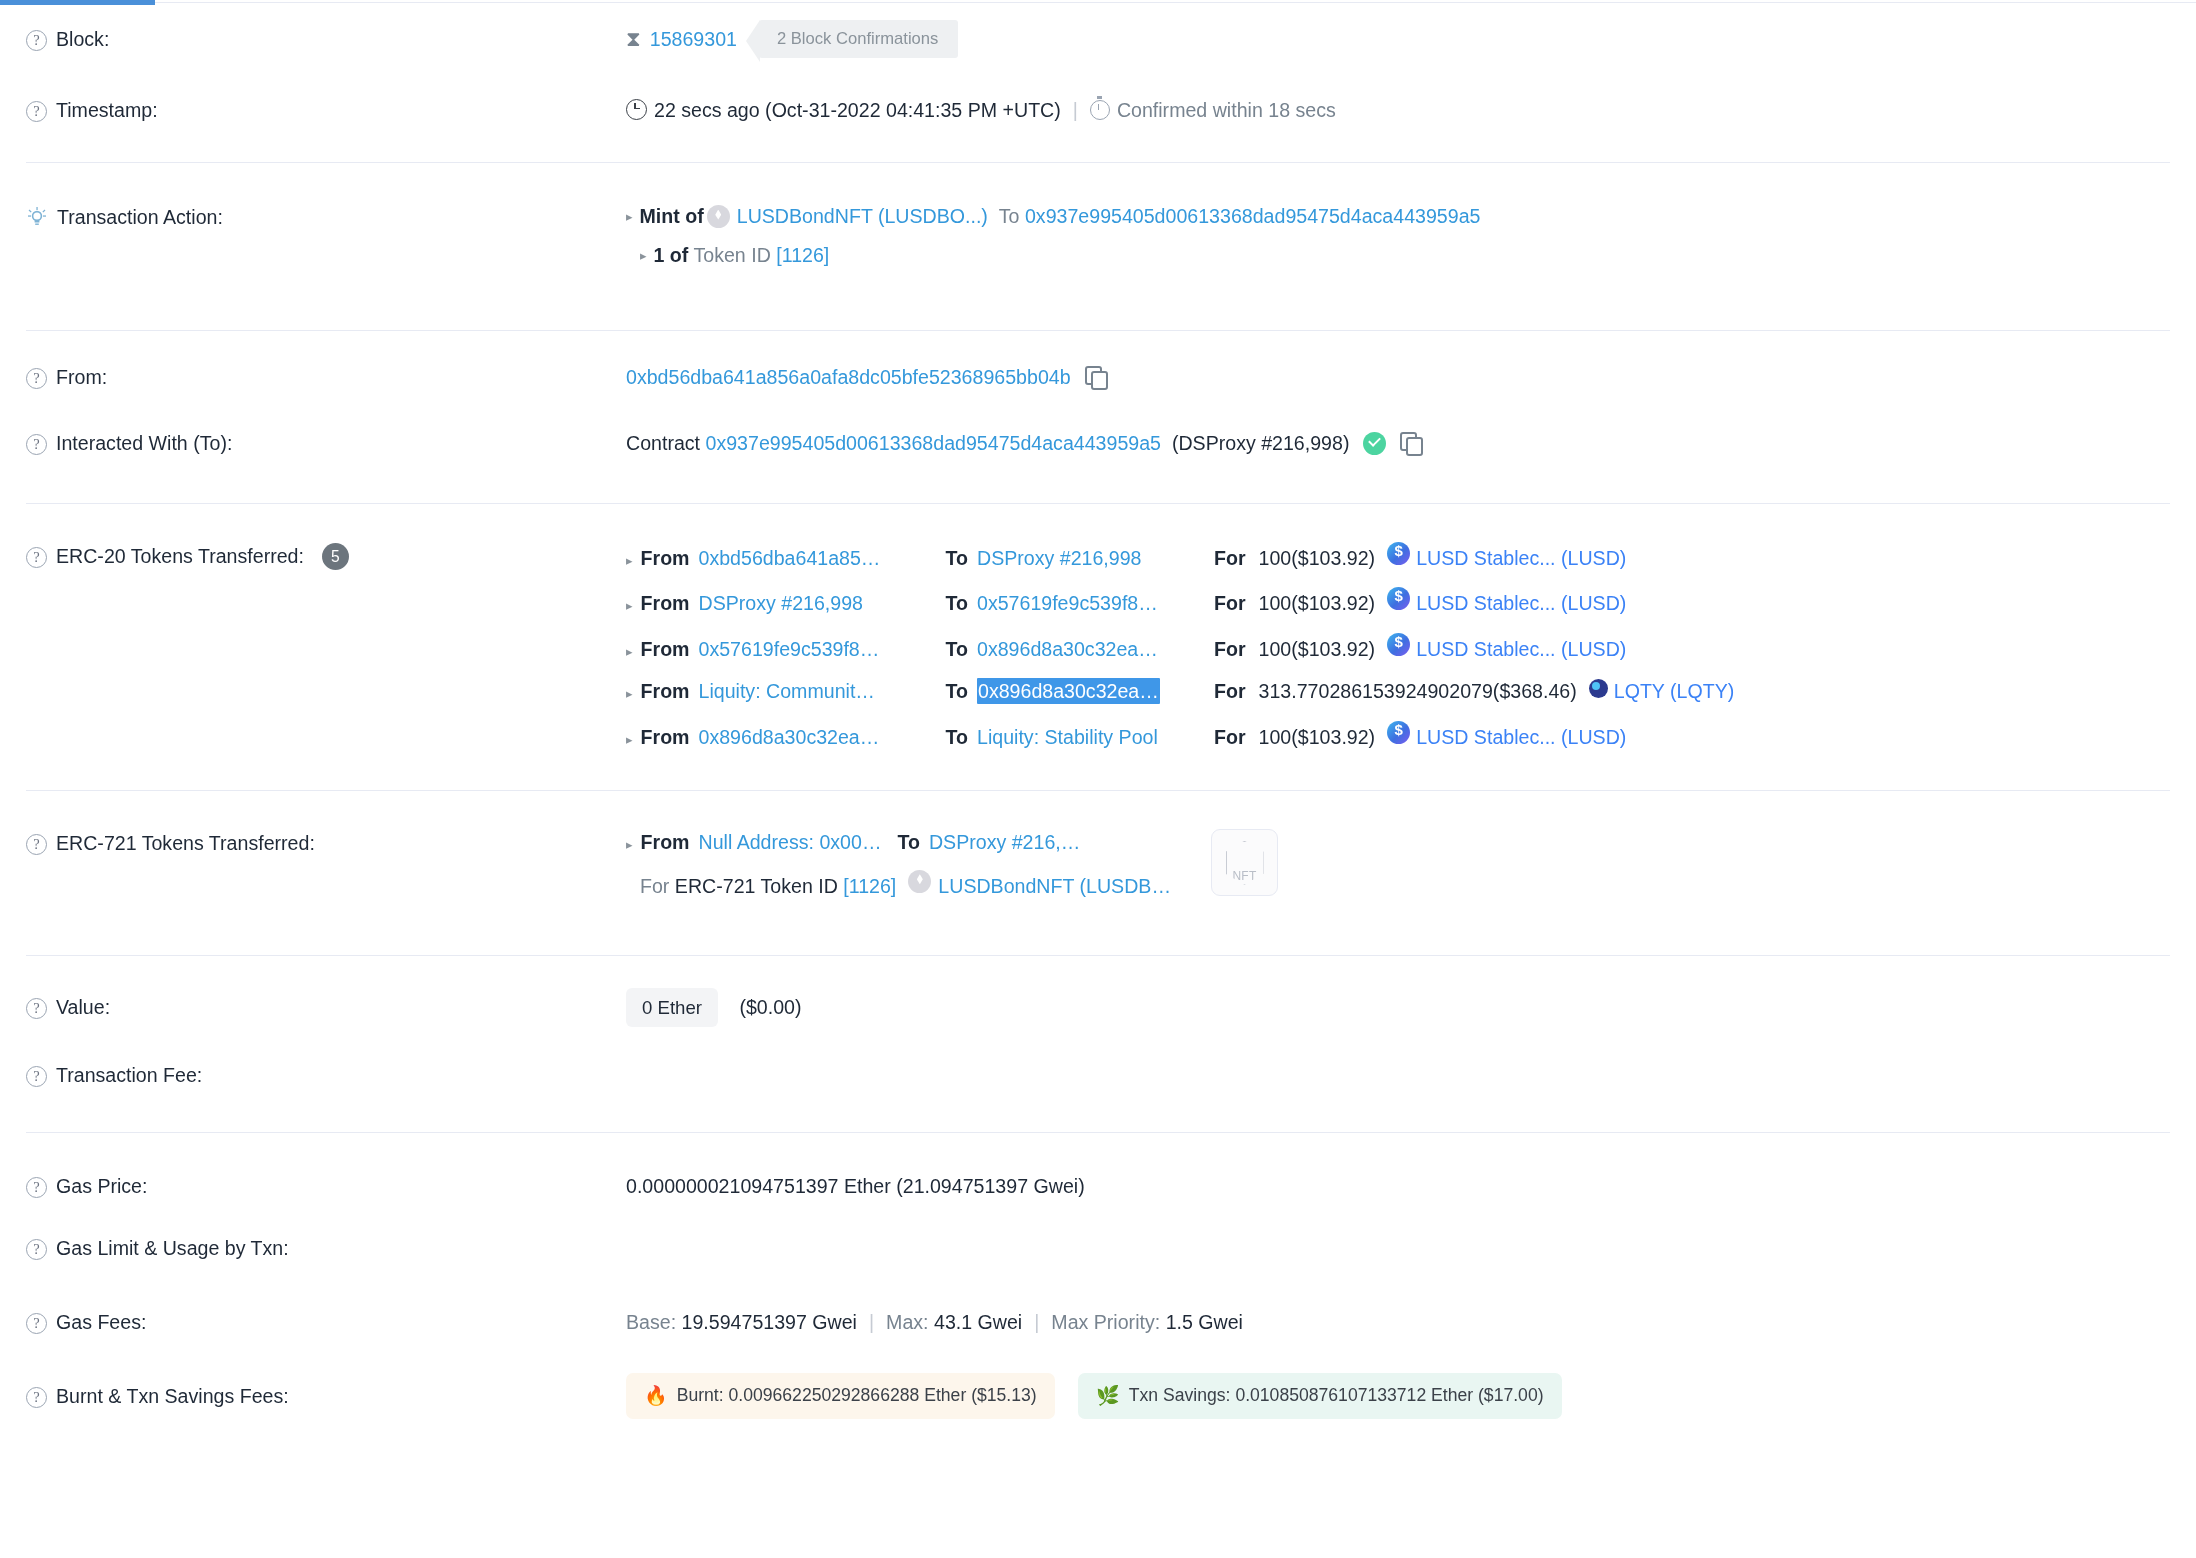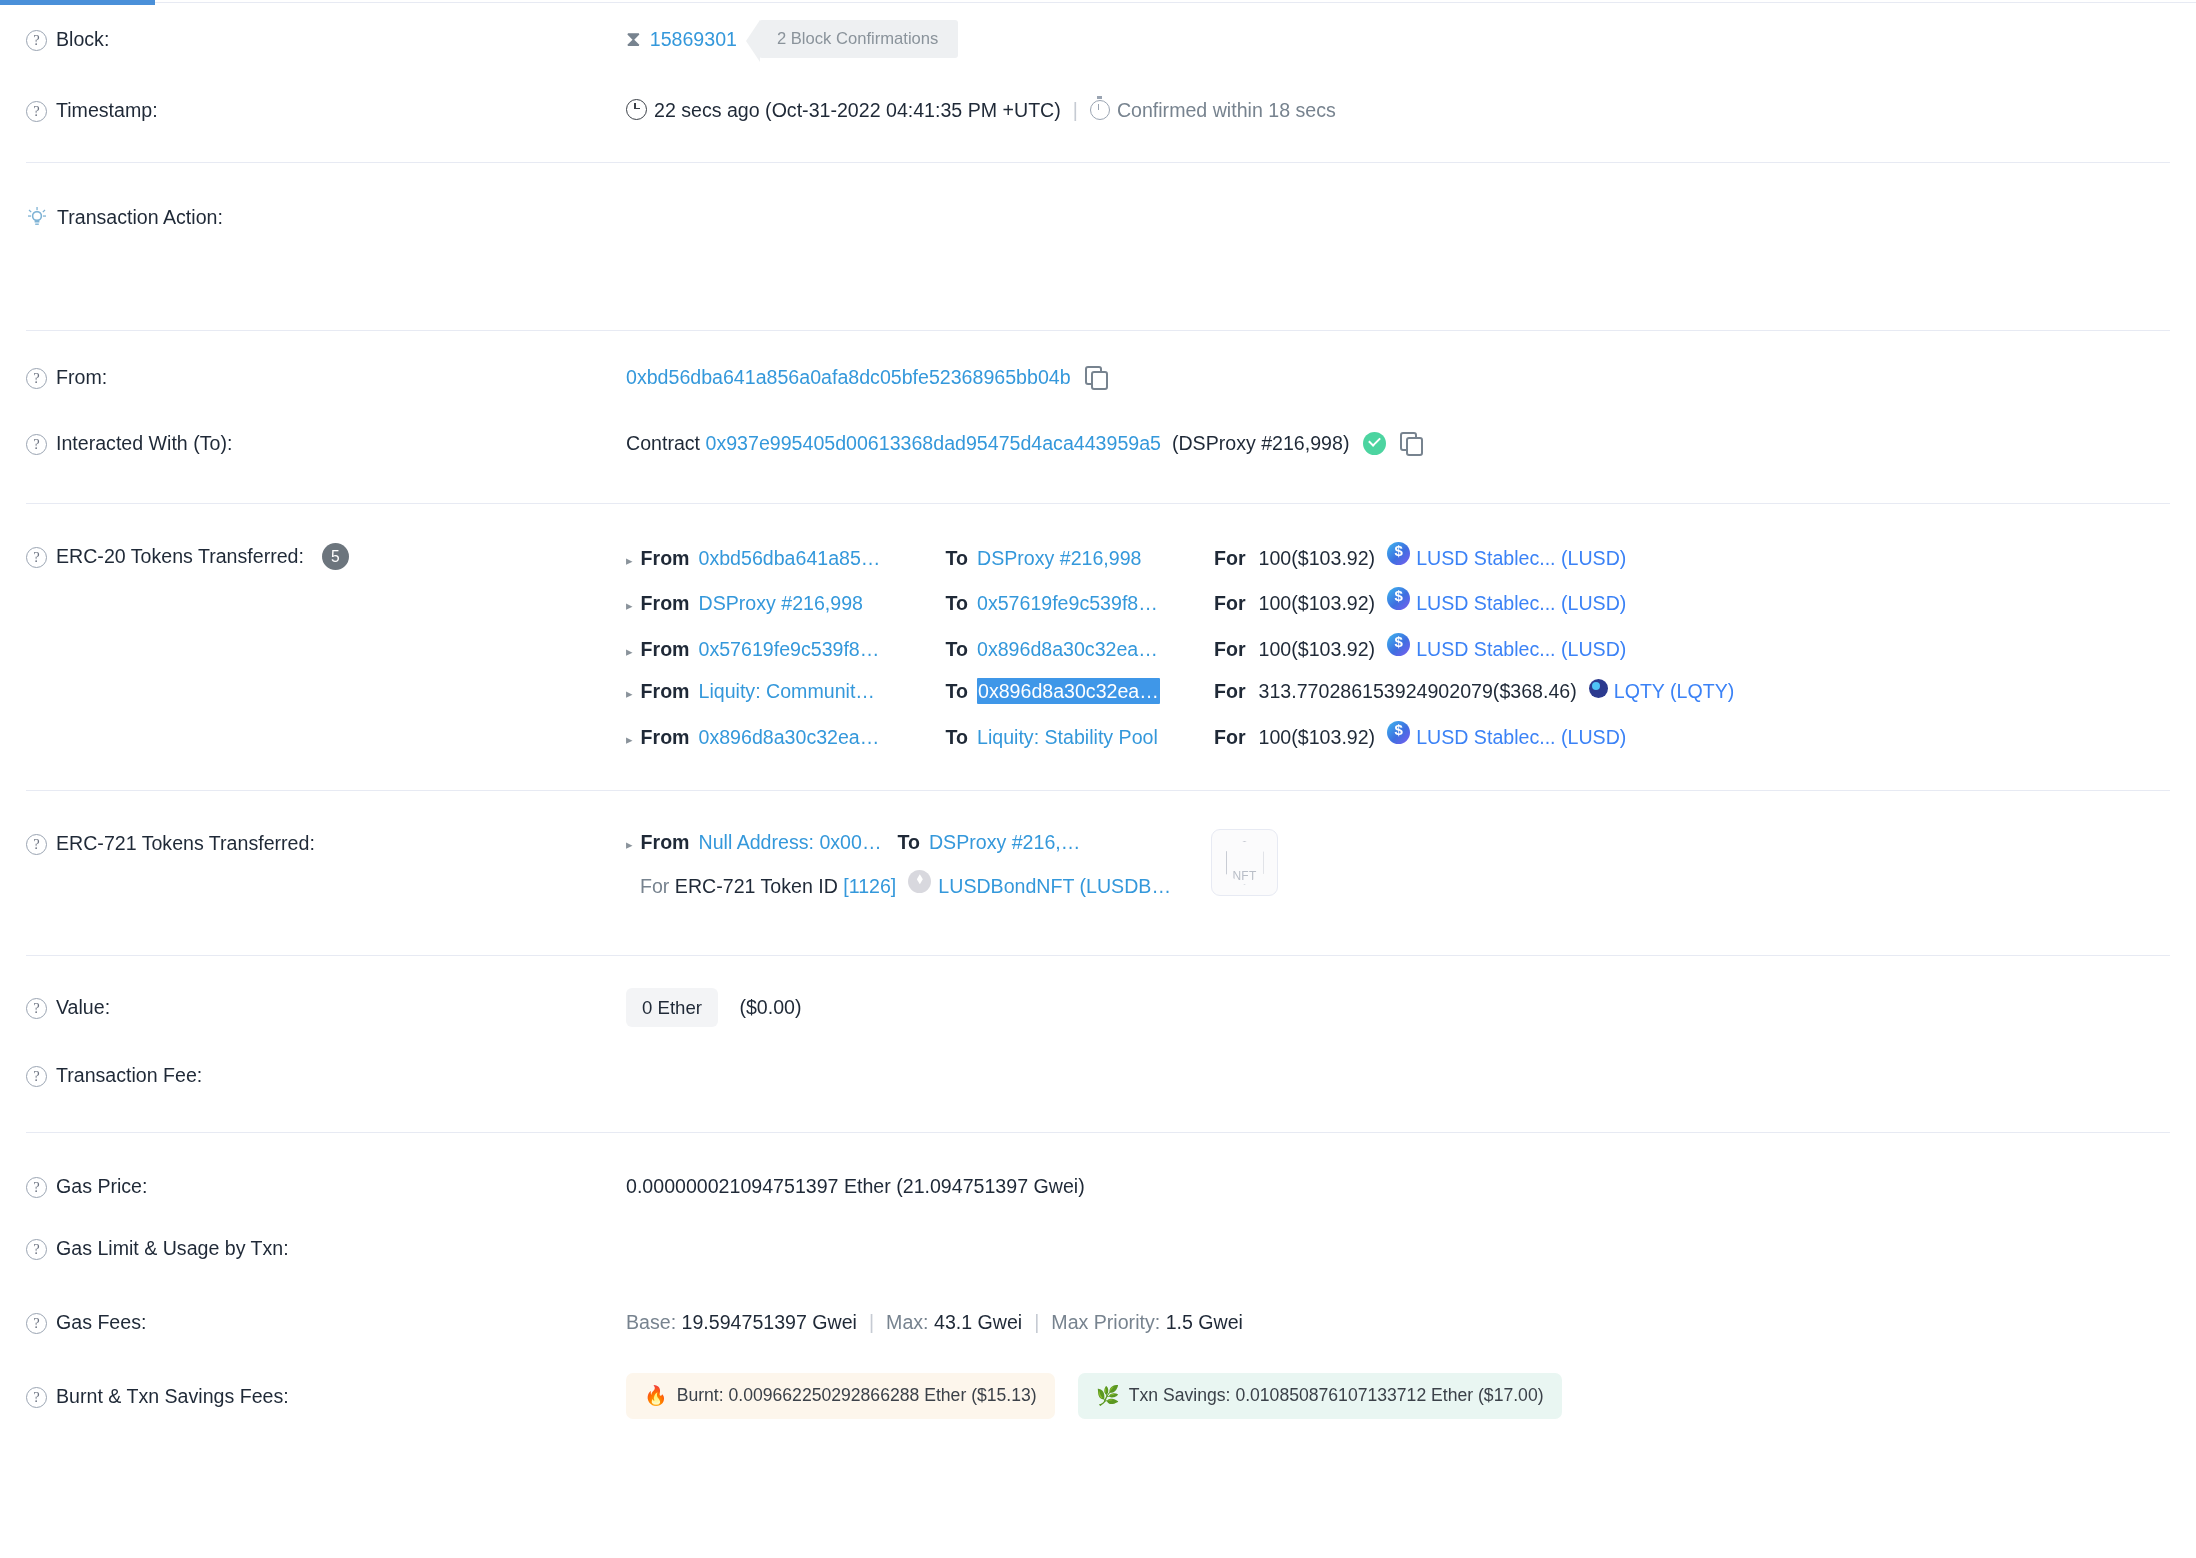--- a/index.html
+++ b/index.html
@@ -428,20 +428,29 @@
             <rect x="10.4" y="0" width="1.3" height="3" fill="#7fb3d5"></rect>
             <rect x="2" y="8.4" width="3" height="1.3" fill="#7fb3d5"></rect>
             <rect x="17" y="8.4" width="3" height="1.3" fill="#7fb3d5"></rect>
             <rect x="3.4" y="2.6" width="1.3" height="3" fill="#7fb3d5" transform="rotate(-45 4 4)"></rect>
             <rect x="17.3" y="2.6" width="1.3" height="3" fill="#7fb3d5" transform="rotate(45 18 4)"></rect>
           </svg>
         </span>
         <span>Transaction Action:</span>
       </div>
       <div class="row-value">
+        <div class="action-line">
+          <span class="caret">▸</span><span class="bold">Mint of</span><span class="token-circle"></span><a class="lnk" href="#">LUSDBondNFT (LUSDBO...)</a>&nbsp;&nbsp;<span class="muted">To</span>
+          <a class="lnk" href="#">0x937e995405d00613368dad95475d4aca443959a5</a>
+        </div>
+        <div class="action-line2">
+          <span class="caret">▸</span><span class="bold">1 of</span>
+          <span class="muted">Token ID</span>
+          <a class="lnk" href="#">[1126]</a>
+        </div>
       </div>
     </div>
 
     <div class="divider" style="margin-top:22px;"></div>
 
     <div class="row" style="height:74px;align-items:center;padding-top:18px;">
       <div class="row-label">
         <span class="q-icon">?</span>
         <span>From:</span>
       </div>

